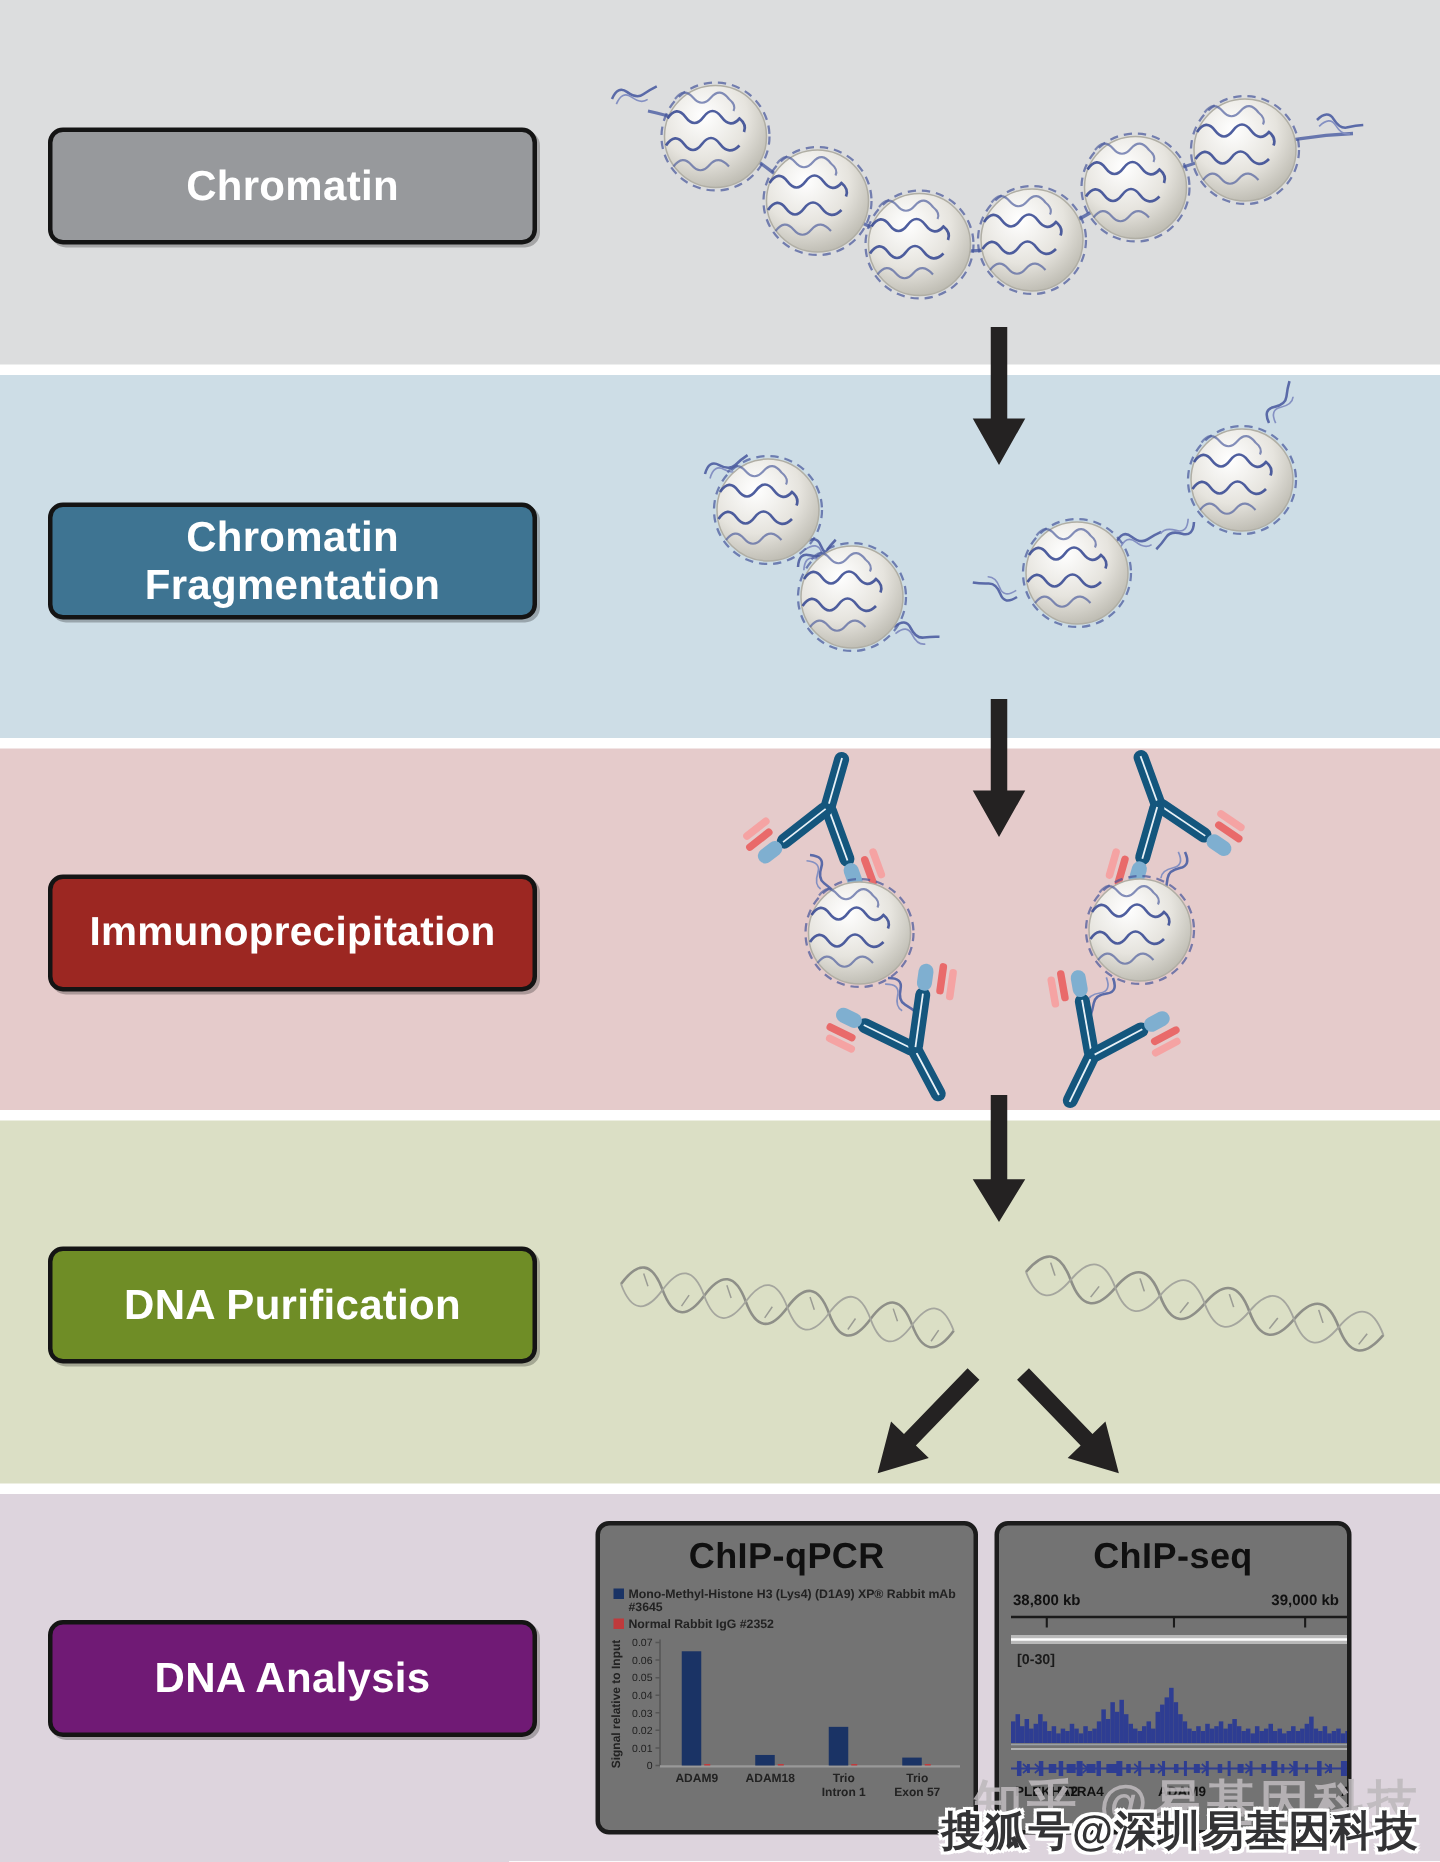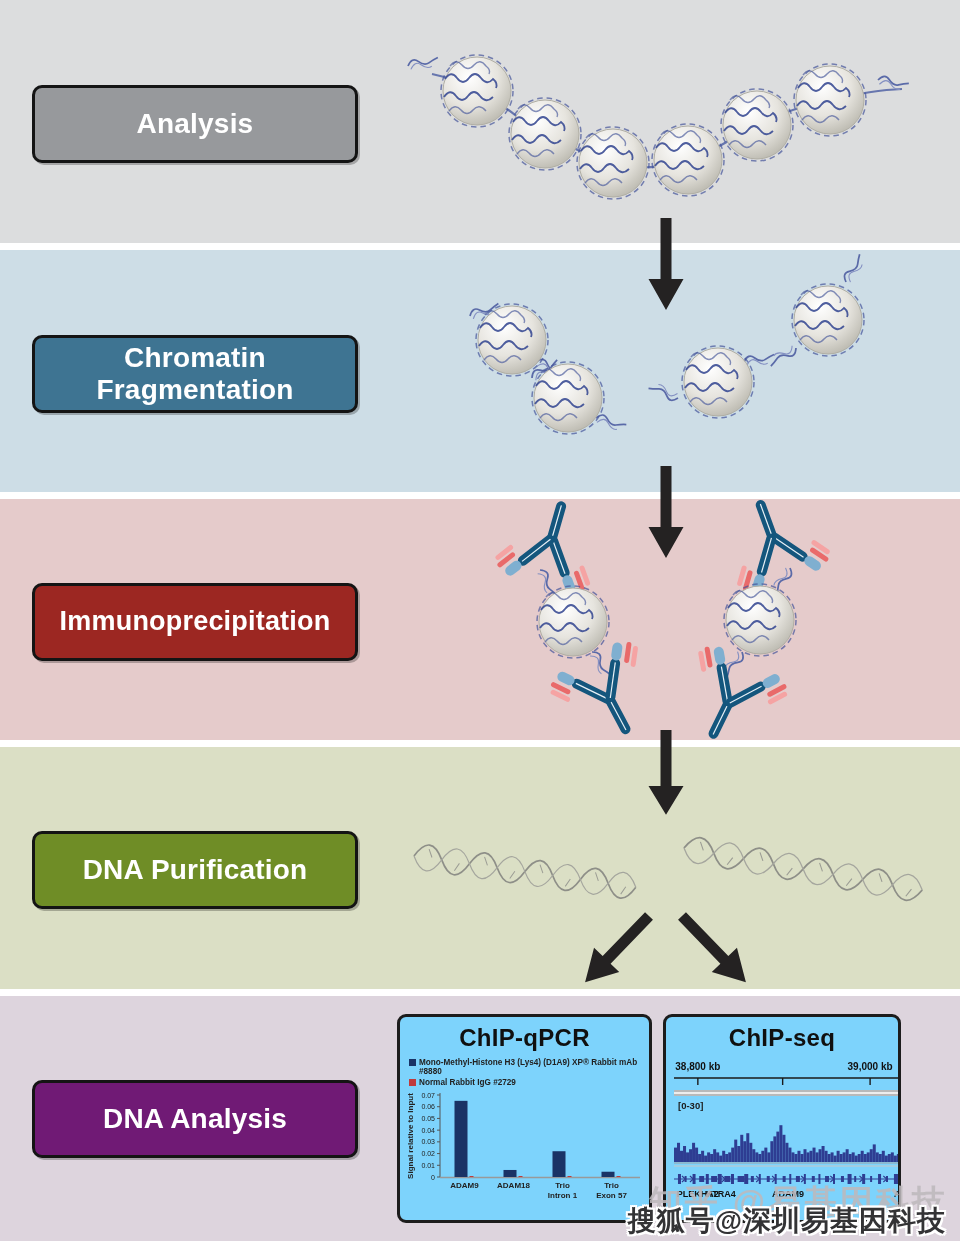--- a/index.html
+++ b/index.html
@@ -16,21 +16,21 @@
     box-sizing:border-box;
     box-shadow:2px 2px 0 rgba(0,0,0,0.25);
   }
   .step-box .lbl{
     color:#ffffff; font-weight:bold; font-size:28px; line-height:1.15;
     text-align:center; padding:0 18px; letter-spacing:0.2px;
   }
   #art{position:absolute; left:0; top:0; pointer-events:none;}
   .panel{
     position:absolute; top:1014px; height:209px;
-    background:#7dd3fc; border:3px solid #1c1c1c; border-radius:9px;
+    background:#737373; border:3px solid #1c1c1c; border-radius:9px;
     box-sizing:border-box; overflow:hidden;
   }
   #panel-qpcr{left:397px; width:255px;}
   #panel-seq{left:663px; width:238px;}
   .panel-title{
     text-align:center; font-weight:bold; font-size:24px; color:#101010;
     margin-top:7px; letter-spacing:0.3px;
   }
   .legend{margin:6px 0 0 9px;}
   .legend-row{display:flex; align-items:flex-start; gap:3px; margin-bottom:1px;}
@@ -56,21 +56,21 @@
 
 <div id="stage">
 
   <div class="band" style="top: 0px; height: 243px; background: rgb(220, 221, 222);"></div>
   <div class="band" style="top: 250px; height: 242px; background: rgb(205, 221, 230);"></div>
   <div class="band" style="top: 499px; height: 241px; background: rgb(229, 203, 203);"></div>
   <div class="band" style="top: 747px; height: 242px; background: rgb(219, 223, 197);"></div>
   <div class="band" style="top: 996px; height: 245px; background: rgb(221, 212, 221);"></div>
 
   <div class="step-box" style="top: 85px; background: rgb(151, 153, 156);">
-    <span class="lbl">Analysis</span>
+    <span class="lbl">Chromatin</span>
   </div>
   <div class="step-box" style="top: 335px; background: rgb(62, 116, 146);">
     <span class="lbl">Chromatin Fragmentation</span>
   </div>
   <div class="step-box" style="top: 583px; background: rgb(156, 39, 34);">
     <span class="lbl" style="font-size:27px;">Immunoprecipitation</span>
   </div>
   <div class="step-box" style="top: 831px; background: rgb(111, 141, 38);">
     <span class="lbl">DNA Purification</span>
   </div>
@@ -180,25 +180,25 @@
 
     <use href="#arr" transform="translate(649,916) rotate(44)"></use>
     <use href="#arr" transform="translate(682,916) rotate(-44)"></use>
   </svg>
 
   <div class="panel" id="panel-qpcr">
     <div class="panel-title">ChIP-qPCR</div>
     <div class="legend">
       <div class="legend-row">
         <span class="legend-swatch" style="background:#1a3365;"></span>
-        <span class="legend-text">Mono-Methyl-Histone H3 (Lys4) (D1A9) XP® Rabbit mAb #8880</span>
+        <span class="legend-text">Mono-Methyl-Histone H3 (Lys4) (D1A9) XP® Rabbit mAb #3645</span>
       </div>
       <div class="legend-row">
         <span class="legend-swatch" style="background:#bf3a3c;"></span>
-        <span class="legend-text">Normal Rabbit IgG #2729</span>
+        <span class="legend-text">Normal Rabbit IgG #2352</span>
       </div>
     </div>
     <div id="qpcr-chart"><svg width="238" height="118" viewBox="0 0 238 118">
           <text x="9" y="47" font-size="8" font-weight="bold" fill="#222" text-anchor="middle" transform="rotate(-90 9 47)">Signal relative to Input</text>
           <line x1="36" y1="4" x2="36" y2="88" stroke="#555" stroke-width="1"></line>
           <line x1="33" y1="88" x2="36" y2="88" stroke="#555" stroke-width="1"></line>
           <text x="31" y="90.5" font-size="7" fill="#222" text-anchor="end">0</text>
           <line x1="33" y1="76.28571428571429" x2="36" y2="76.28571428571429" stroke="#555" stroke-width="1"></line>
           <text x="31" y="78.78571428571429" font-size="7" fill="#222" text-anchor="end">0.01</text>
           <line x1="33" y1="64.57142857142857" x2="36" y2="64.57142857142857" stroke="#555" stroke-width="1"></line>

